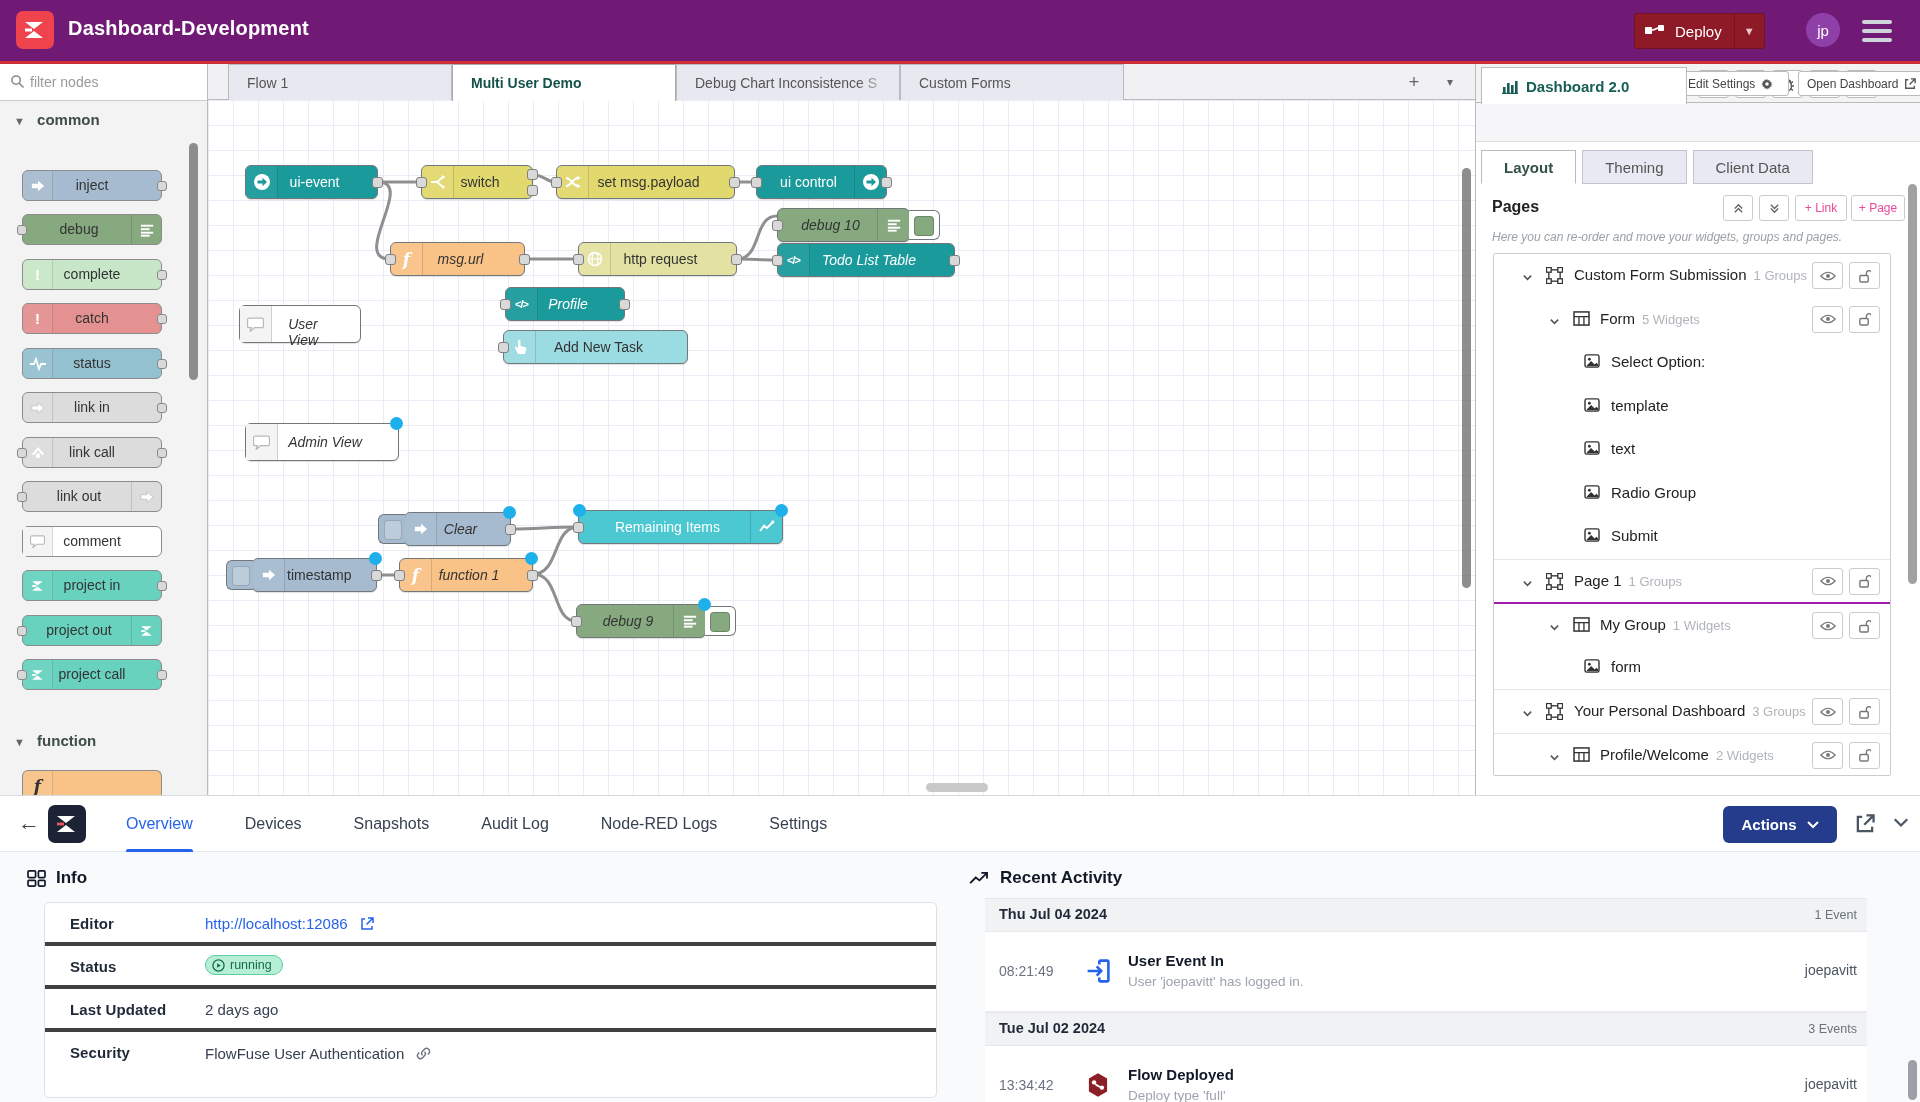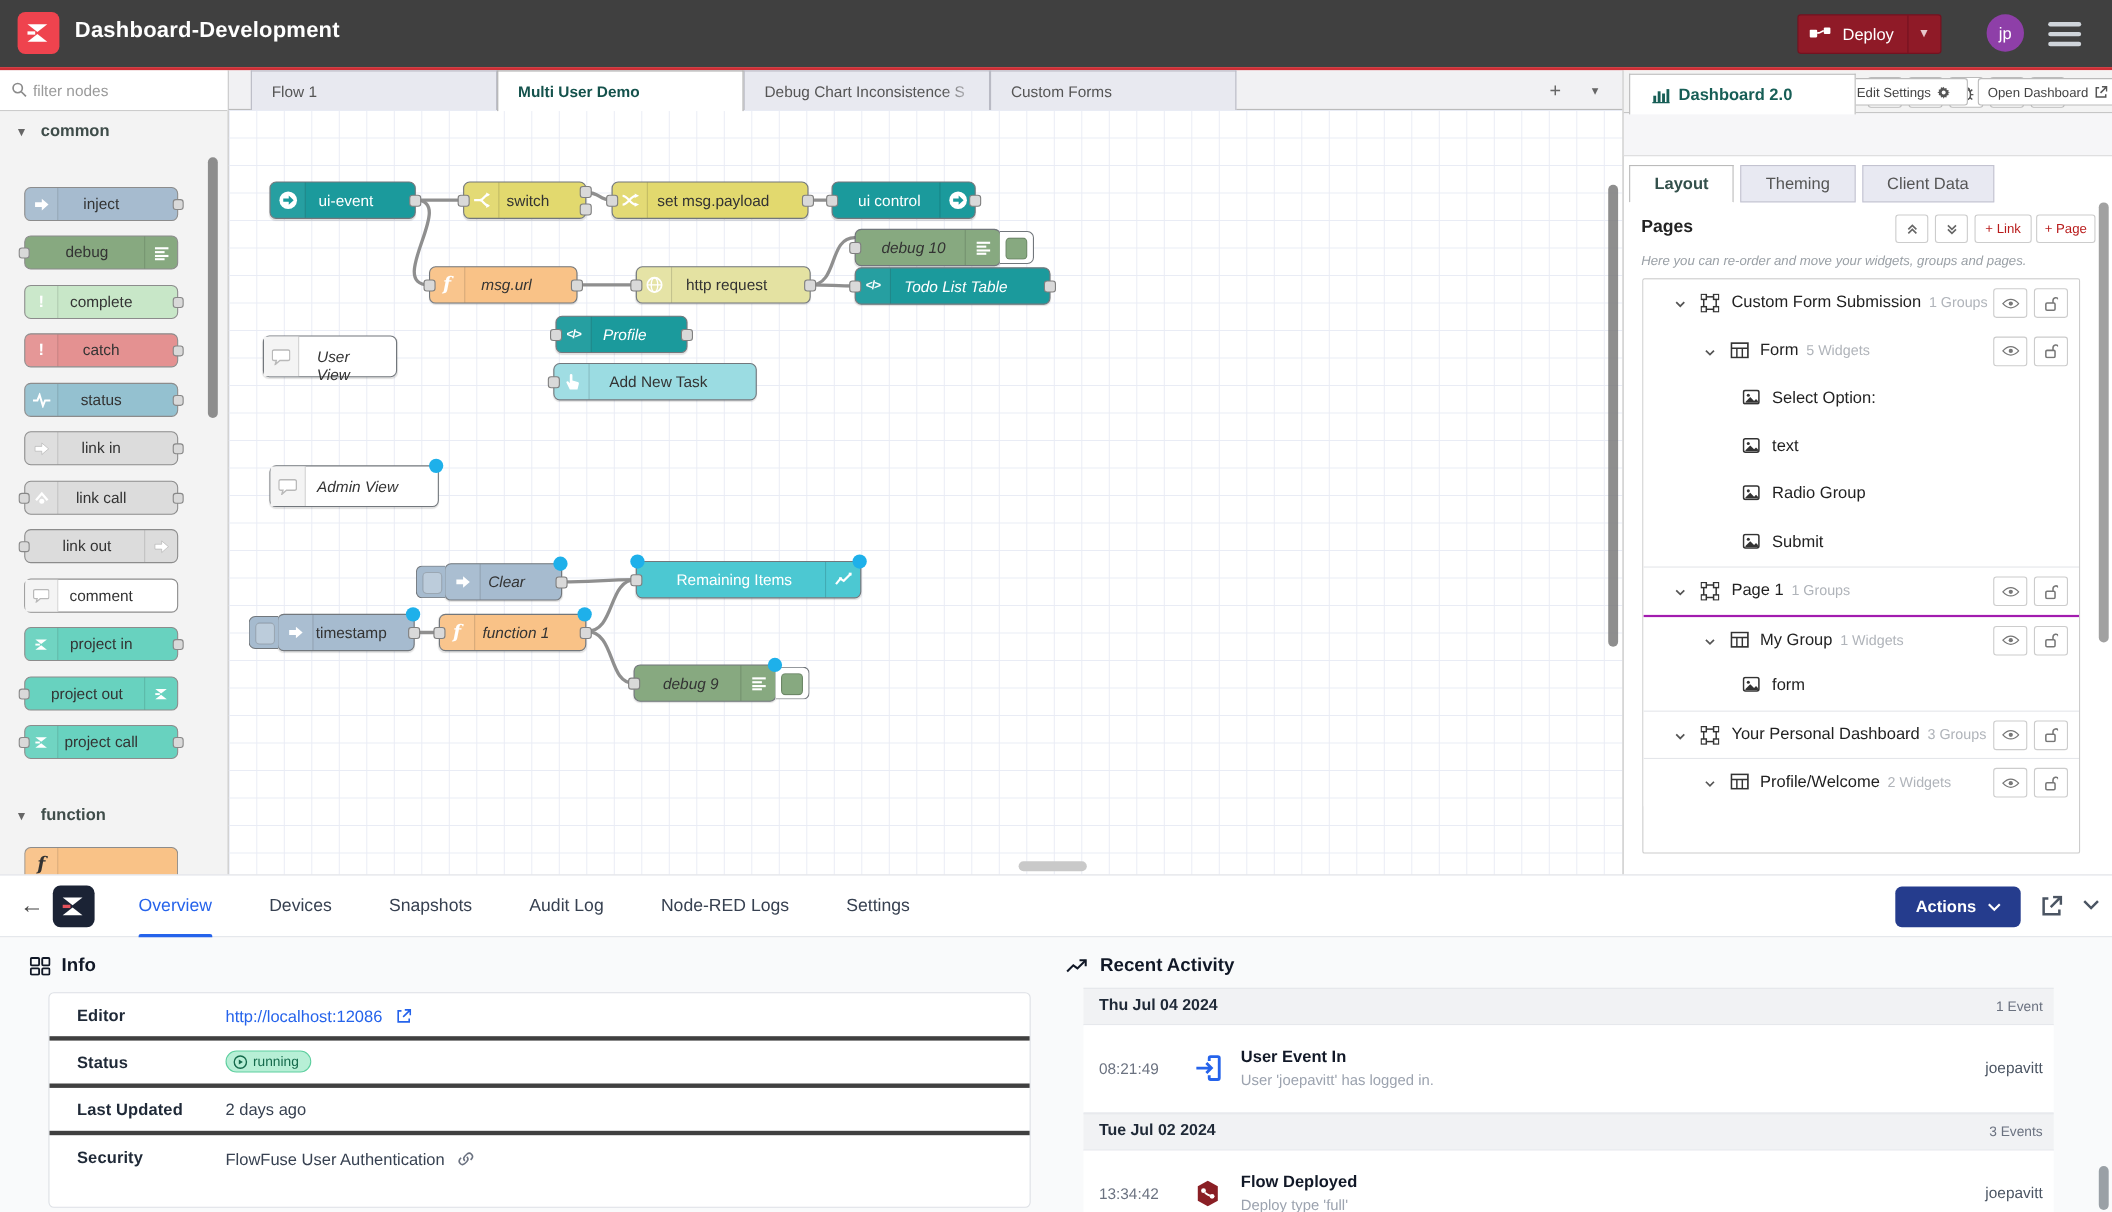--- a/index.html
+++ b/index.html
@@ -1,21 +1,21 @@
 <!DOCTYPE html>
 <html><head>
 <meta charset="utf-8">
 <style>
   * { margin:0; padding:0; box-sizing:border-box; }
   html,body { width:1920px; height:1102px; }
   body { font-family:"Liberation Sans", sans-serif; background:#fff; overflow:hidden; }
   .app { position:relative; width:1920px; height:1102px; overflow:hidden; background:#fff; }
 
   
-  .topbar { position:absolute; left:0; top:0; width:1920px; height:61px; background:#404040;text-align:center; }
+  .topbar { position:absolute; left:0; top:0; width:1920px; height:61px; background:#701a75;text-align:center; }
   .topbar-red { position:absolute; left:0; top:61px; width:1920px; height:3px; background:#ce2f36; }
   .logo { position:absolute; left:16px; top:11px; width:38px; height:38px; border-radius:7px; background:#ef434e; }
   .logo svg { position:absolute; left:7px; top:7px; }
   .app-title { position:absolute; left:68px; top:17px; color:#fff; font-size:20px; font-weight:bold; letter-spacing:.2px; }
   .deploy-btn { position:absolute; left:1634px; top:13px; height:36px; background:#8f1a27; border:1px solid #731220; border-radius:3px; display:flex; align-items:center; color:#fff; }
   .deploy-ico { padding:0 10px; display:flex; }
   .deploy-label { font-size:15px; padding-right:12px; }
   .deploy-caret { border-left:1px solid #731220; padding:0 9px; font-size:11px; color:#e8c7cb; align-self:stretch; display:flex; align-items:center; }
   .avatar { position:absolute; left:1806px; top:13px; width:34px; height:34px; border-radius:50%; background:#8e3fa8; color:#fff; font-size:15px; display:flex; align-items:center; justify-content:center; }
   .hamburger { position:absolute; left:1862px; top:20px; width:30px; height:22px; display:flex; flex-direction:column; justify-content:space-between; cursor:pointer; }
@@ -96,21 +96,21 @@
   .sb-iconbtn { width:31px; height:28px; border:1px solid #bbb; border-radius:3px; background:#fff; display:flex; align-items:center; justify-content:center; color:#555; font-size:14px; }
   .sb-caret { position:absolute; left:418px; top:12px; color:#666; font-size:12px; }
   .sb-subhead { position:absolute; left:0; top:39px; width:100%; height:39px; background:#f6f6f8; border-bottom:1px solid #ddd; }
   .sb-subtitle { position:absolute; left:16px; top:10px; font-size:16px; color:#333; }
   .sb-minibtn { position:absolute; top:7px; height:25px; border:1px solid #bbb; border-radius:3px; background:#fff; font-size:12px; color:#444; display:flex; align-items:center; gap:6px; padding:0 8px; }
   .sb-tabs { position:absolute; left:5px; top:86px; display:flex; }
   .sb-tab2 { height:34px; padding:0 22px; border:1px solid #c3c3d0; background:#e8e9f2; color:#555; font-size:15px; display:flex; align-items:center; margin-right:6px; }
   .sb-tab2.active { background:#fff; border-color:#bbb; border-bottom-color:#fff; color:#33504b; font-weight:bold; }
   .pages-row { position:absolute; left:16px; top:131px; width:413px; height:28px; }
   .pages-title { position:absolute; left:0; top:3px; font-size:16px; font-weight:bold; color:#222; }
-  .pg-btn { position:absolute; top:0; height:26px; border:1px solid #ccc; border-radius:3px; background:#fff; color:#b91c1c; font-size:12px; display:flex; align-items:center; justify-content:center; }
+  .pg-btn { position:absolute; top:0; height:26px; border:1px solid #ccc; border-radius:3px; background:#fff; color:#ec4899; font-size:12px; display:flex; align-items:center; justify-content:center; }
   .pages-hint { position:absolute; left:16px; top:166px; font-size:12px; font-style:italic; color:#9aa0a6; }
   .tree { position:absolute; left:17px; top:189px; width:398px; height:523px; border:1px solid #ccc; border-radius:2px; background:#fff; overflow:hidden; }
   .trow { position:relative; width:100%; height:43.5px; background:#fff; }
   .trow.page { border-top:1px solid #e4e6ea; }
   .trow:first-child { border-top:none; }
   .trow .tcaret { position:absolute; top:15px; color:#555; }
   .trow .ticon { position:absolute; top:13px; color:#333; }
   .trow .tlabel { position:absolute; top:12px; font-size:15px; color:#222; }
   .trow .tmeta { font-size:13px; color:#b0b4ba; font-weight:normal; margin-left:7px; }
   .trow .tctrl { position:absolute; top:8px; width:31px; height:27px; border:1px solid #ccc; border-radius:3px; background:#fff; display:flex; align-items:center; justify-content:center; }
@@ -677,20 +677,28 @@
           </span>
       </div>
 
       <div class="trow">
         <span class="ticon" style="left:90px"><svg width="16" height="14" viewBox="0 0 18 16">
               <rect x="1" y="1" width="16" height="14" rx="2" fill="none" stroke="#333" stroke-width="1.6"></rect>
               <circle cx="6" cy="6" r="1.6" fill="#333"></circle>
               <path d="M3 13 L8 8 L12 12 L14 10 L16 12 V14 H3z" fill="#333"></path>
             </svg></span>
         <span class="tlabel" style="left:117px">Select Option:</span>
+      </div>
+      <div class="trow">
+        <span class="ticon" style="left:90px"><svg width="16" height="14" viewBox="0 0 18 16">
+              <rect x="1" y="1" width="16" height="14" rx="2" fill="none" stroke="#333" stroke-width="1.6"></rect>
+              <circle cx="6" cy="6" r="1.6" fill="#333"></circle>
+              <path d="M3 13 L8 8 L12 12 L14 10 L16 12 V14 H3z" fill="#333"></path>
+            </svg></span>
+        <span class="tlabel" style="left:117px">template</span>
       </div>
       <div class="trow">
         <span class="ticon" style="left:90px"><svg width="16" height="14" viewBox="0 0 18 16">
               <rect x="1" y="1" width="16" height="14" rx="2" fill="none" stroke="#333" stroke-width="1.6"></rect>
               <circle cx="6" cy="6" r="1.6" fill="#333"></circle>
               <path d="M3 13 L8 8 L12 12 L14 10 L16 12 V14 H3z" fill="#333"></path>
             </svg></span>
         <span class="tlabel" style="left:117px">text</span>
       </div>
       <div class="trow">

